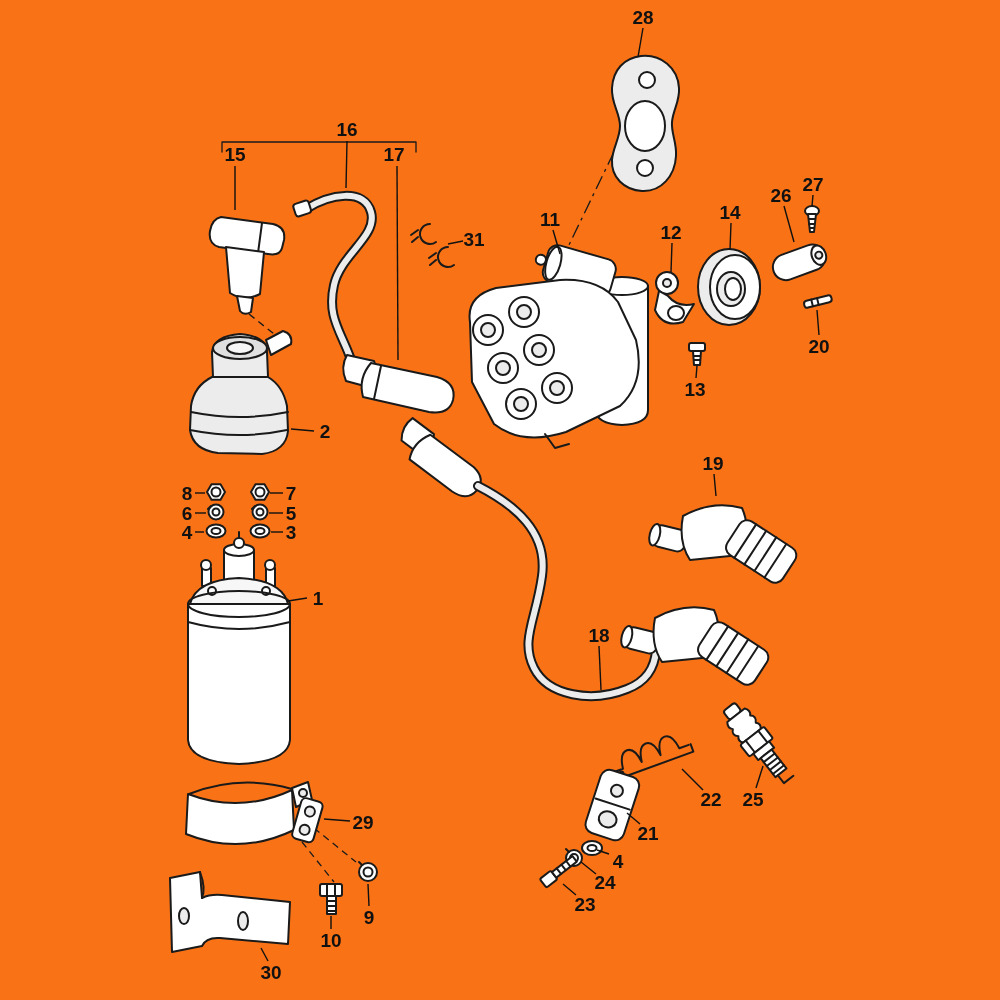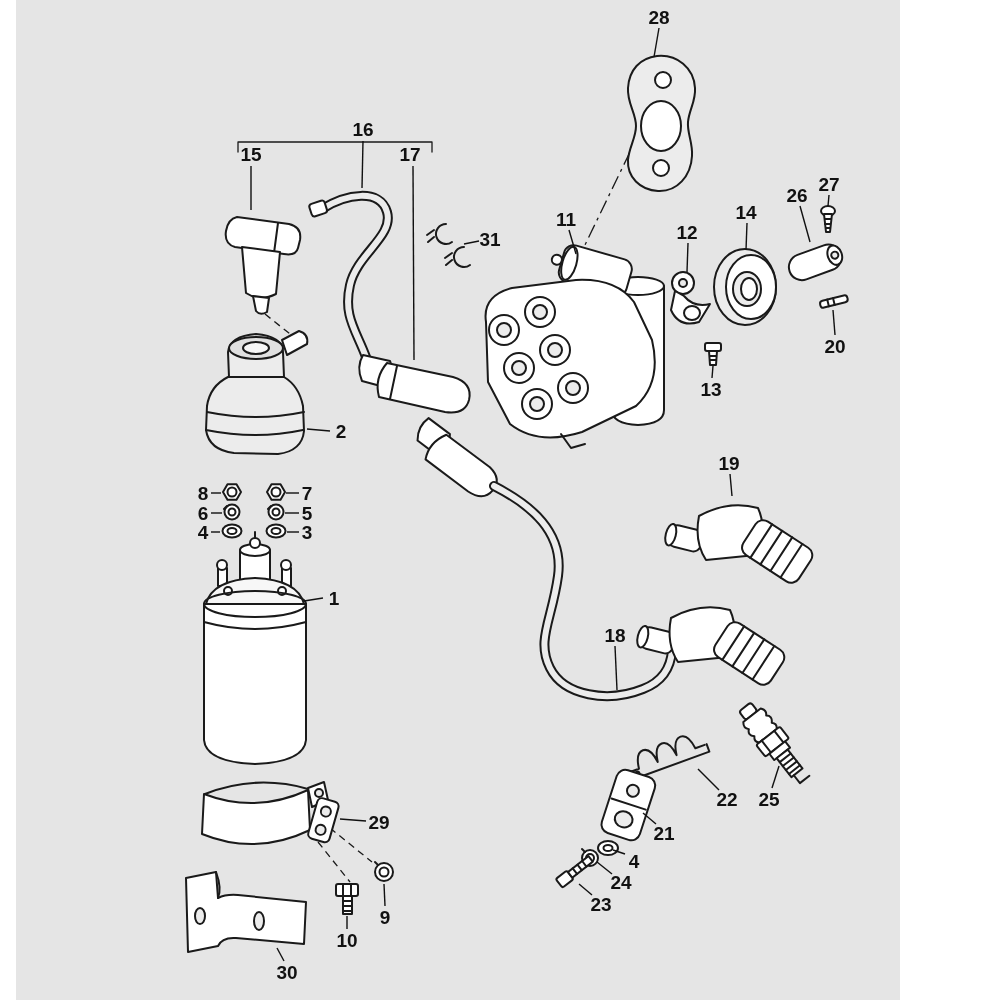--- a/index.html
+++ b/index.html
@@ -1,16 +1,16 @@
 <!DOCTYPE html>
 <html><head>
 <meta charset="utf-8">
 <style>
   html,body{margin:0;padding:0;background:#ffffff;}
-  .stage{width:884px;height:1000px;background:#e5e5e5;position:relative;overflow:hidden;margin-left:16px;}
+  .stage{width:1000px;height:1000px;background:#f97316;position:relative;overflow:hidden;}
   svg{display:block;}
   .part{stroke:#1a1a1a;stroke-width:2;stroke-linejoin:round;stroke-linecap:round;}
   .thin{stroke-width:1.3;}
   .cable-outer{fill:none;stroke:#1a1a1a;stroke-width:10;stroke-linecap:round;}
   .cable-inner{fill:none;stroke:#ececec;stroke-width:6;stroke-linecap:round;}
   .dash{stroke:#1a1a1a;stroke-width:1.3;stroke-dasharray:7 5;fill:none;}
   .dashdot{stroke:#1a1a1a;stroke-width:1.3;stroke-dasharray:14 5 3 5;fill:none;}
   .leader{stroke:#111111;stroke-width:1.4;}
   .callout{font-family:"Liberation Sans",sans-serif;font-weight:bold;font-size:19px;fill:#111111;text-anchor:middle;}
 </style>

